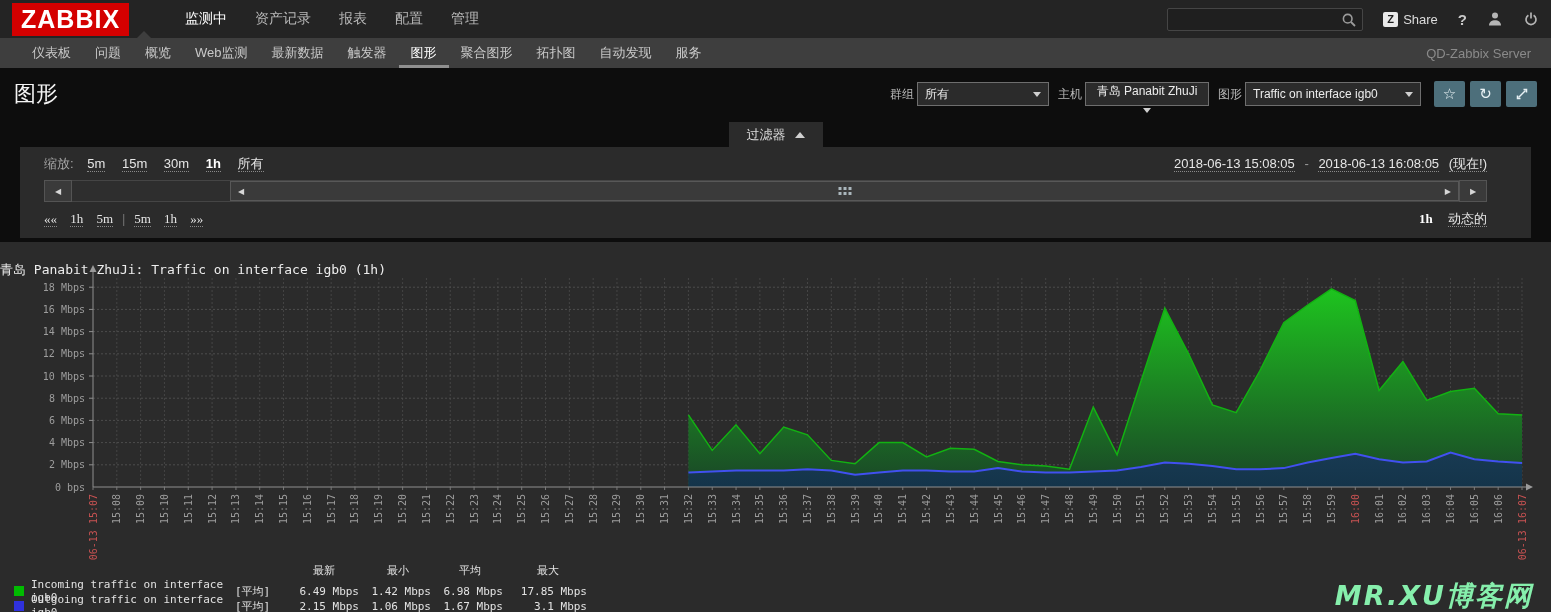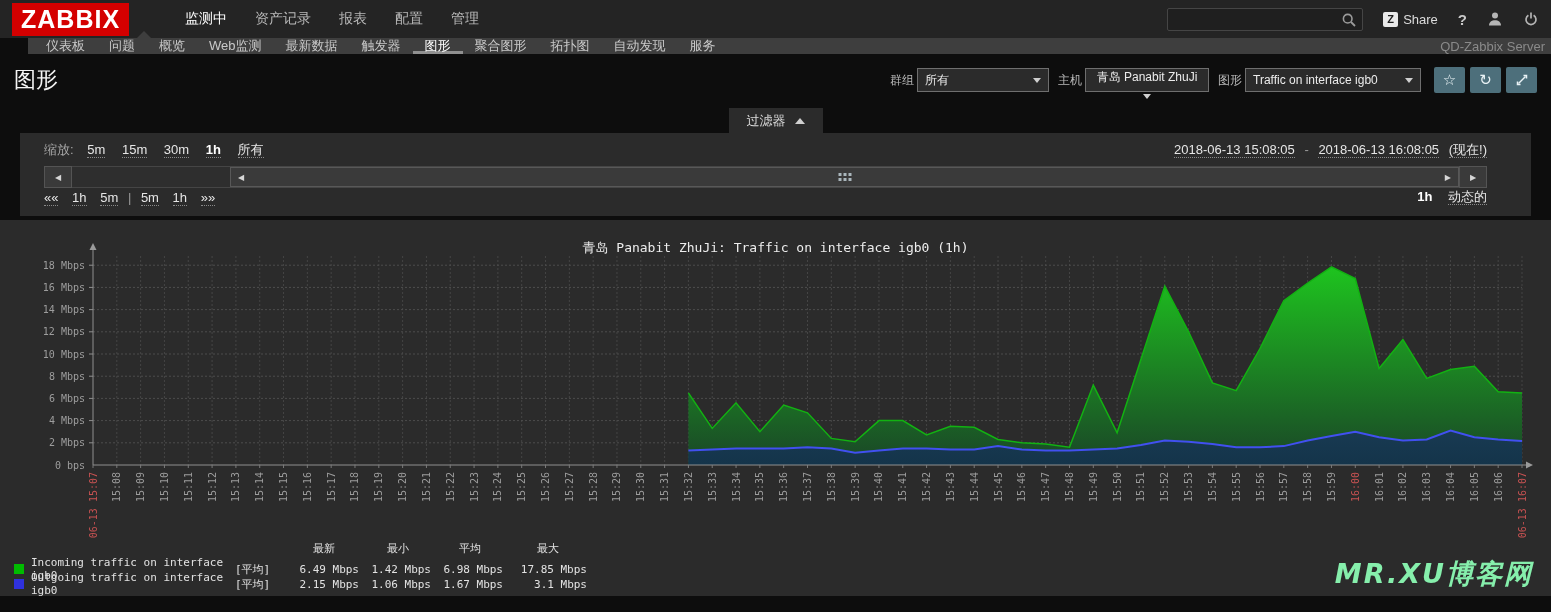--- a/index.html
+++ b/index.html
@@ -17,21 +17,21 @@
   .top-right { margin-left:auto; display:flex; align-items:center; gap:20px; }
   .searchwrap { position:relative; }
   .searchwrap input { width:196px; height:23px; background:#1f1f1f; border:1px solid #454545; border-radius:2px; color:#ddd; padding:0 26px 0 8px; outline:none; }
   .searchwrap svg { position:absolute; right:6px; top:4px; }
   .share { display:flex; align-items:center; gap:5px; color:#dcdcdc; font-size:13px; cursor:pointer; }
   .zbox { background:#e9e9e9; color:#1d1d1d; font-weight:bold; font-size:11px; width:15px; height:15px; display:flex; align-items:center; justify-content:center; border-radius:2px; }
   .helpbtn { color:#c9c9c9; font-size:15px; font-weight:bold; cursor:pointer; text-decoration:none; }
   .iconbtn { cursor:pointer; display:flex; align-items:center; }
 
   
-  .subbar { height:16px; background:#3e3e3e; display:flex; align-items:stretch; padding:0 6px; font-size:13px;margin-left:28px; }
+  .subbar { height:30px; background:#3e3e3e; display:flex; align-items:stretch; padding:0 20px; font-size:13px; }
   .subbar a { color:#c9c9c9; padding:0 12px; display:flex; align-items:center; cursor:pointer; text-decoration:none; }
   .subbar a.active { color:#fff; box-shadow: inset 0 -3px 0 #909090; }
   .server { margin-left:auto; color:#8a8a8a; font-size:13px; align-self:center; white-space:nowrap; overflow:hidden; padding-right:0; }
 
   
   .pagehead { height:52px; background:#0d0d0d; display:flex; align-items:center; padding:0 14px; }
   .page-title { font-size:22px; color:#f5f5f5; font-weight:normal; }
   .controls { margin-left:auto; display:flex; align-items:center; gap:3px; font-size:12px; color:#b9b9b9; }
   .controls .lbl { margin-left:6px; }
   .select { height:24px; background:#2b2b2b; border:1px solid #6e6e6e; color:#ececec; display:flex; align-items:center; justify-content:space-between; padding:0 7px; gap:8px; cursor:pointer; font-size:12px; white-space:nowrap; }
@@ -55,21 +55,21 @@
   .sbar { display:flex; height:22px; margin-top:7px; }
   .sb-btn { width:28px; background:#3a3a3a; border:1px solid #545454; color:#d6d6d6; font-size:8px; display:flex; align-items:center; justify-content:center; cursor:pointer; }
   .sb-track { flex:1; background:#2e2e2e; border:1px solid #454545; border-left:none; border-right:none; position:relative; }
   .sb-slider { position:absolute; left:158px; right:0; top:0; bottom:0; background:#3a3a3a; border:1px solid #585858; display:flex; align-items:center; justify-content:space-between; padding:0 7px; cursor:grab; }
   .sb-slider .arr { font-size:8px; color:#d6d6d6; cursor:pointer; }
   .grip { position:absolute; left:50%; top:50%; transform:translate(-50%,-50%); display:grid; grid-template-columns:repeat(3,3px); grid-template-rows:repeat(2,3px); gap:2px; }
   .grip i { width:3px; height:3px; background:#aab6bc; }
 
   
   .chart-panel { margin-top:4px; background:#2b2b2b; height:376px; position:relative; }
-  .chart-title { position:absolute; top:19px; width:100%; text-align:center; font-family:"DejaVu Sans Mono", monospace; font-size:13px; color:#ededed; }
+  .chart-title { position:absolute; top:19px; width:100%; font-family:"DejaVu Sans Mono", monospace; font-size:13px; color:#ededed; }
   #plot-svg { position:absolute; top:0; left:0; }
 
   .legend { position:absolute; left:14px; top:321px; font-family:"DejaVu Sans Mono", monospace; font-size:11px; color:#e2e2e2; }
   .lg-row { display:grid; grid-template-columns:11px 198px 48px 70px 66px 66px 78px; column-gap:6px; align-items:center; height:15px; }
   .lg-row .val { text-align:right; }
   .lg-row .hd  { text-align:center; }
   .sw { width:10px; height:10px; }
 
   .watermark { position:absolute; right:18px; top:336px; font-size:27px; color:#86efac; font-weight:bold; font-style:italic; font-family:"DejaVu Sans", sans-serif; letter-spacing:2px; }
 </style>
@@ -203,21 +203,21 @@
             <i></i>
           </span>
         <span class="arr">▶</span>
       </div>
     </div>
     <div class="sb-btn">
         <span>▶</span>
       </div>
   </div>
 
-  <div class="frow" style="margin-top:0;">
+  <div class="frow" style="margin-top:8px;font-family:Liberation Serif, serif;">
     <div>
       <a class="dlink" style="margin-right:10px;">««</a>
       <a class="dlink" style="margin-right:10px;">1h</a>
       <a class="dlink">5m</a>
       <span class="sep">|</span>
       <a class="dlink" style="margin-right:10px;">5m</a>
       <a class="dlink" style="margin-right:10px;">1h</a>
       <a class="dlink">»»</a>
     </div>
     <div>

